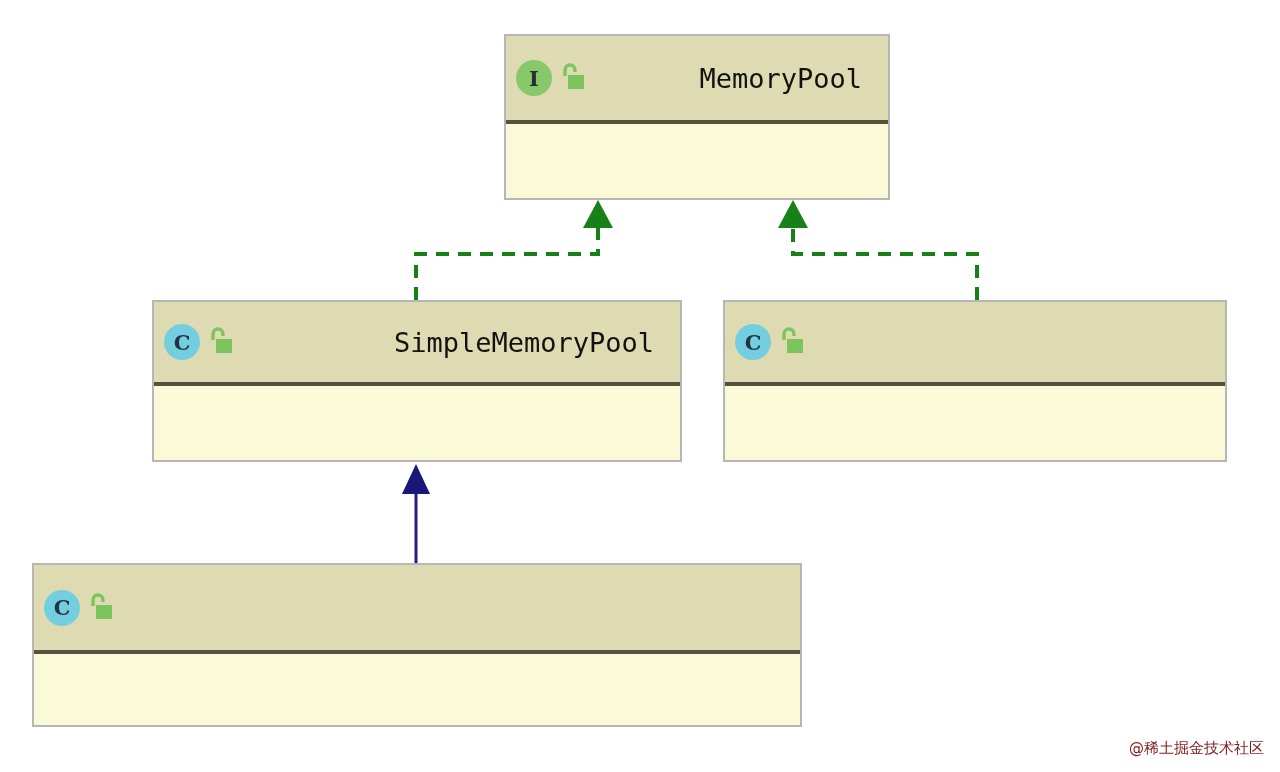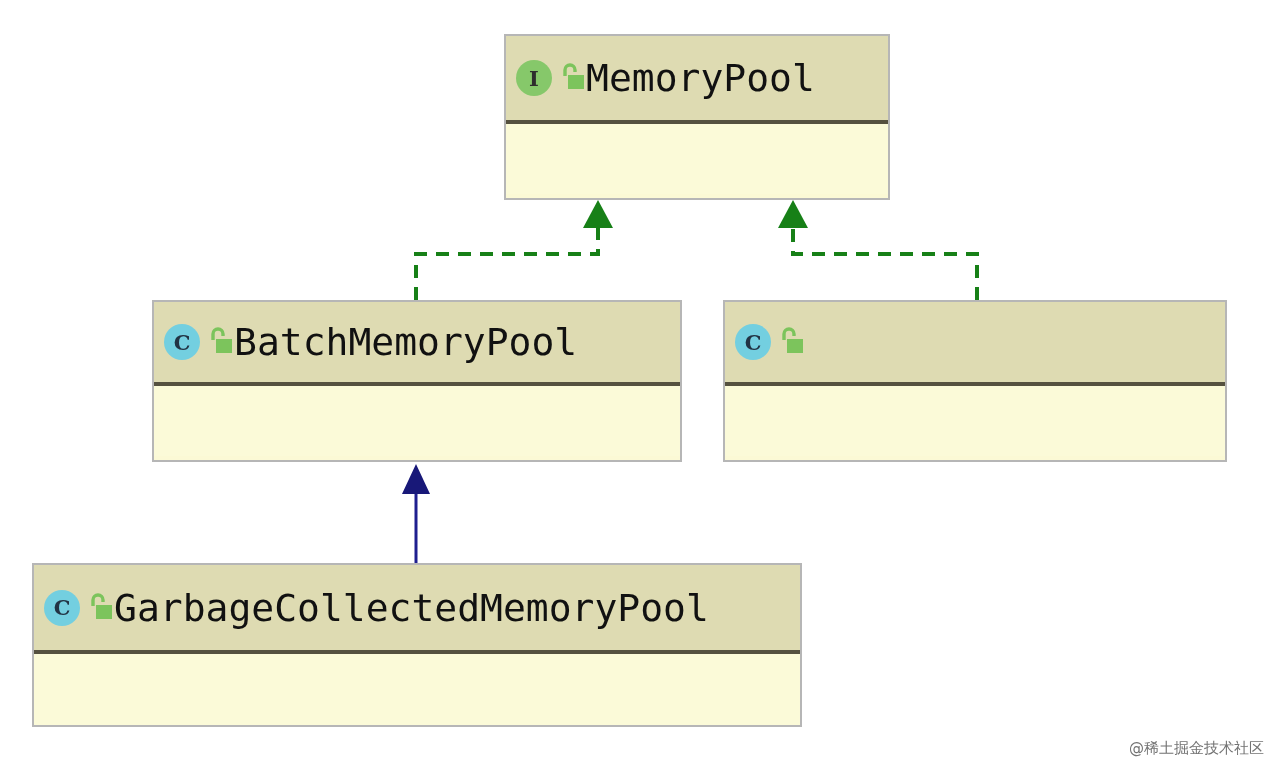--- a/index.html
+++ b/index.html
@@ -39,26 +39,26 @@
     height: 88px;
     padding-left: 10px;
   }
   .uml-body {
     background: #fbfad8;
     box-sizing: border-box;
   }
 
   .uml-title {
     font-family: "DejaVu Sans Mono", "Liberation Mono", monospace;
-    font-size: 38px;
+    font-size: 27px;
     color: #111111;
     letter-spacing: 0px;
     white-space: nowrap;
     flex: 1;
-    text-align: left;
+    text-align: right;
     padding-right: 26px;
   }
 
   
   .badge {
     width: 36px;
     height: 36px;
     border-radius: 50%;
     display: flex;
     align-items: center;
@@ -95,21 +95,21 @@
     overflow: visible;
   }
 
   
   .watermark {
     position: absolute;
     right: 16px;
     bottom: 14px;
     font-family: "DejaVu Sans", sans-serif;
     font-size: 15px;
-    color: #737373;
+    color: #7f1d1d;
     white-space: nowrap;
     user-select: none;
   }
 </style>
 </head>
 <body>
 
 <div id="canvas">
 
   <svg class="edge-svg" viewBox="0 0 1280 772">
@@ -142,21 +142,21 @@
     <div class="uml-body" style="height:70px;"></div>
   </div>
 
   <div class="uml-box" style="left:152px; top:300px; width:530px; height:162px;">
     <div class="uml-header" style="height:84px;">
       <div class="badge badge-class">C</div>
       <svg class="lock-icon" viewBox="0 0 26 30">
         <path d="M5 13 L5 7 A5 5 0 0 1 15 7 L15 9" fill="none" stroke="#7cc45c" stroke-width="3.4"></path>
         <rect x="8" y="12" width="16" height="14" fill="#7cc45c"></rect>
       </svg>
-      <div class="uml-title">BatchMemoryPool</div>
+      <div class="uml-title">SimpleMemoryPool</div>
     </div>
     <div class="uml-body" style="height:70px;"></div>
   </div>
 
   <div class="uml-box" style="left:723px; top:300px; width:504px; height:162px;">
     <div class="uml-header" style="height:84px;">
       <div class="badge badge-class">C</div>
       <svg class="lock-icon" viewBox="0 0 26 30">
         <path d="M5 13 L5 7 A5 5 0 0 1 15 7 L15 9" fill="none" stroke="#7cc45c" stroke-width="3.4"></path>
         <rect x="8" y="12" width="16" height="14" fill="#7cc45c"></rect>
@@ -165,20 +165,19 @@
     <div class="uml-body" style="height:70px;"></div>
   </div>
 
   <div class="uml-box" style="left:32px; top:563px; width:770px; height:164px;">
     <div class="uml-header" style="height:89px;">
       <div class="badge badge-class">C</div>
       <svg class="lock-icon" viewBox="0 0 26 30">
         <path d="M5 13 L5 7 A5 5 0 0 1 15 7 L15 9" fill="none" stroke="#7cc45c" stroke-width="3.4"></path>
         <rect x="8" y="12" width="16" height="14" fill="#7cc45c"></rect>
       </svg>
-      <div class="uml-title">GarbageCollectedMemoryPool</div>
     </div>
     <div class="uml-body" style="height:71px;"></div>
   </div>
 
   <div class="watermark">@稀土掘金技术社区</div>
 
 </div>
 
 </body></html>

